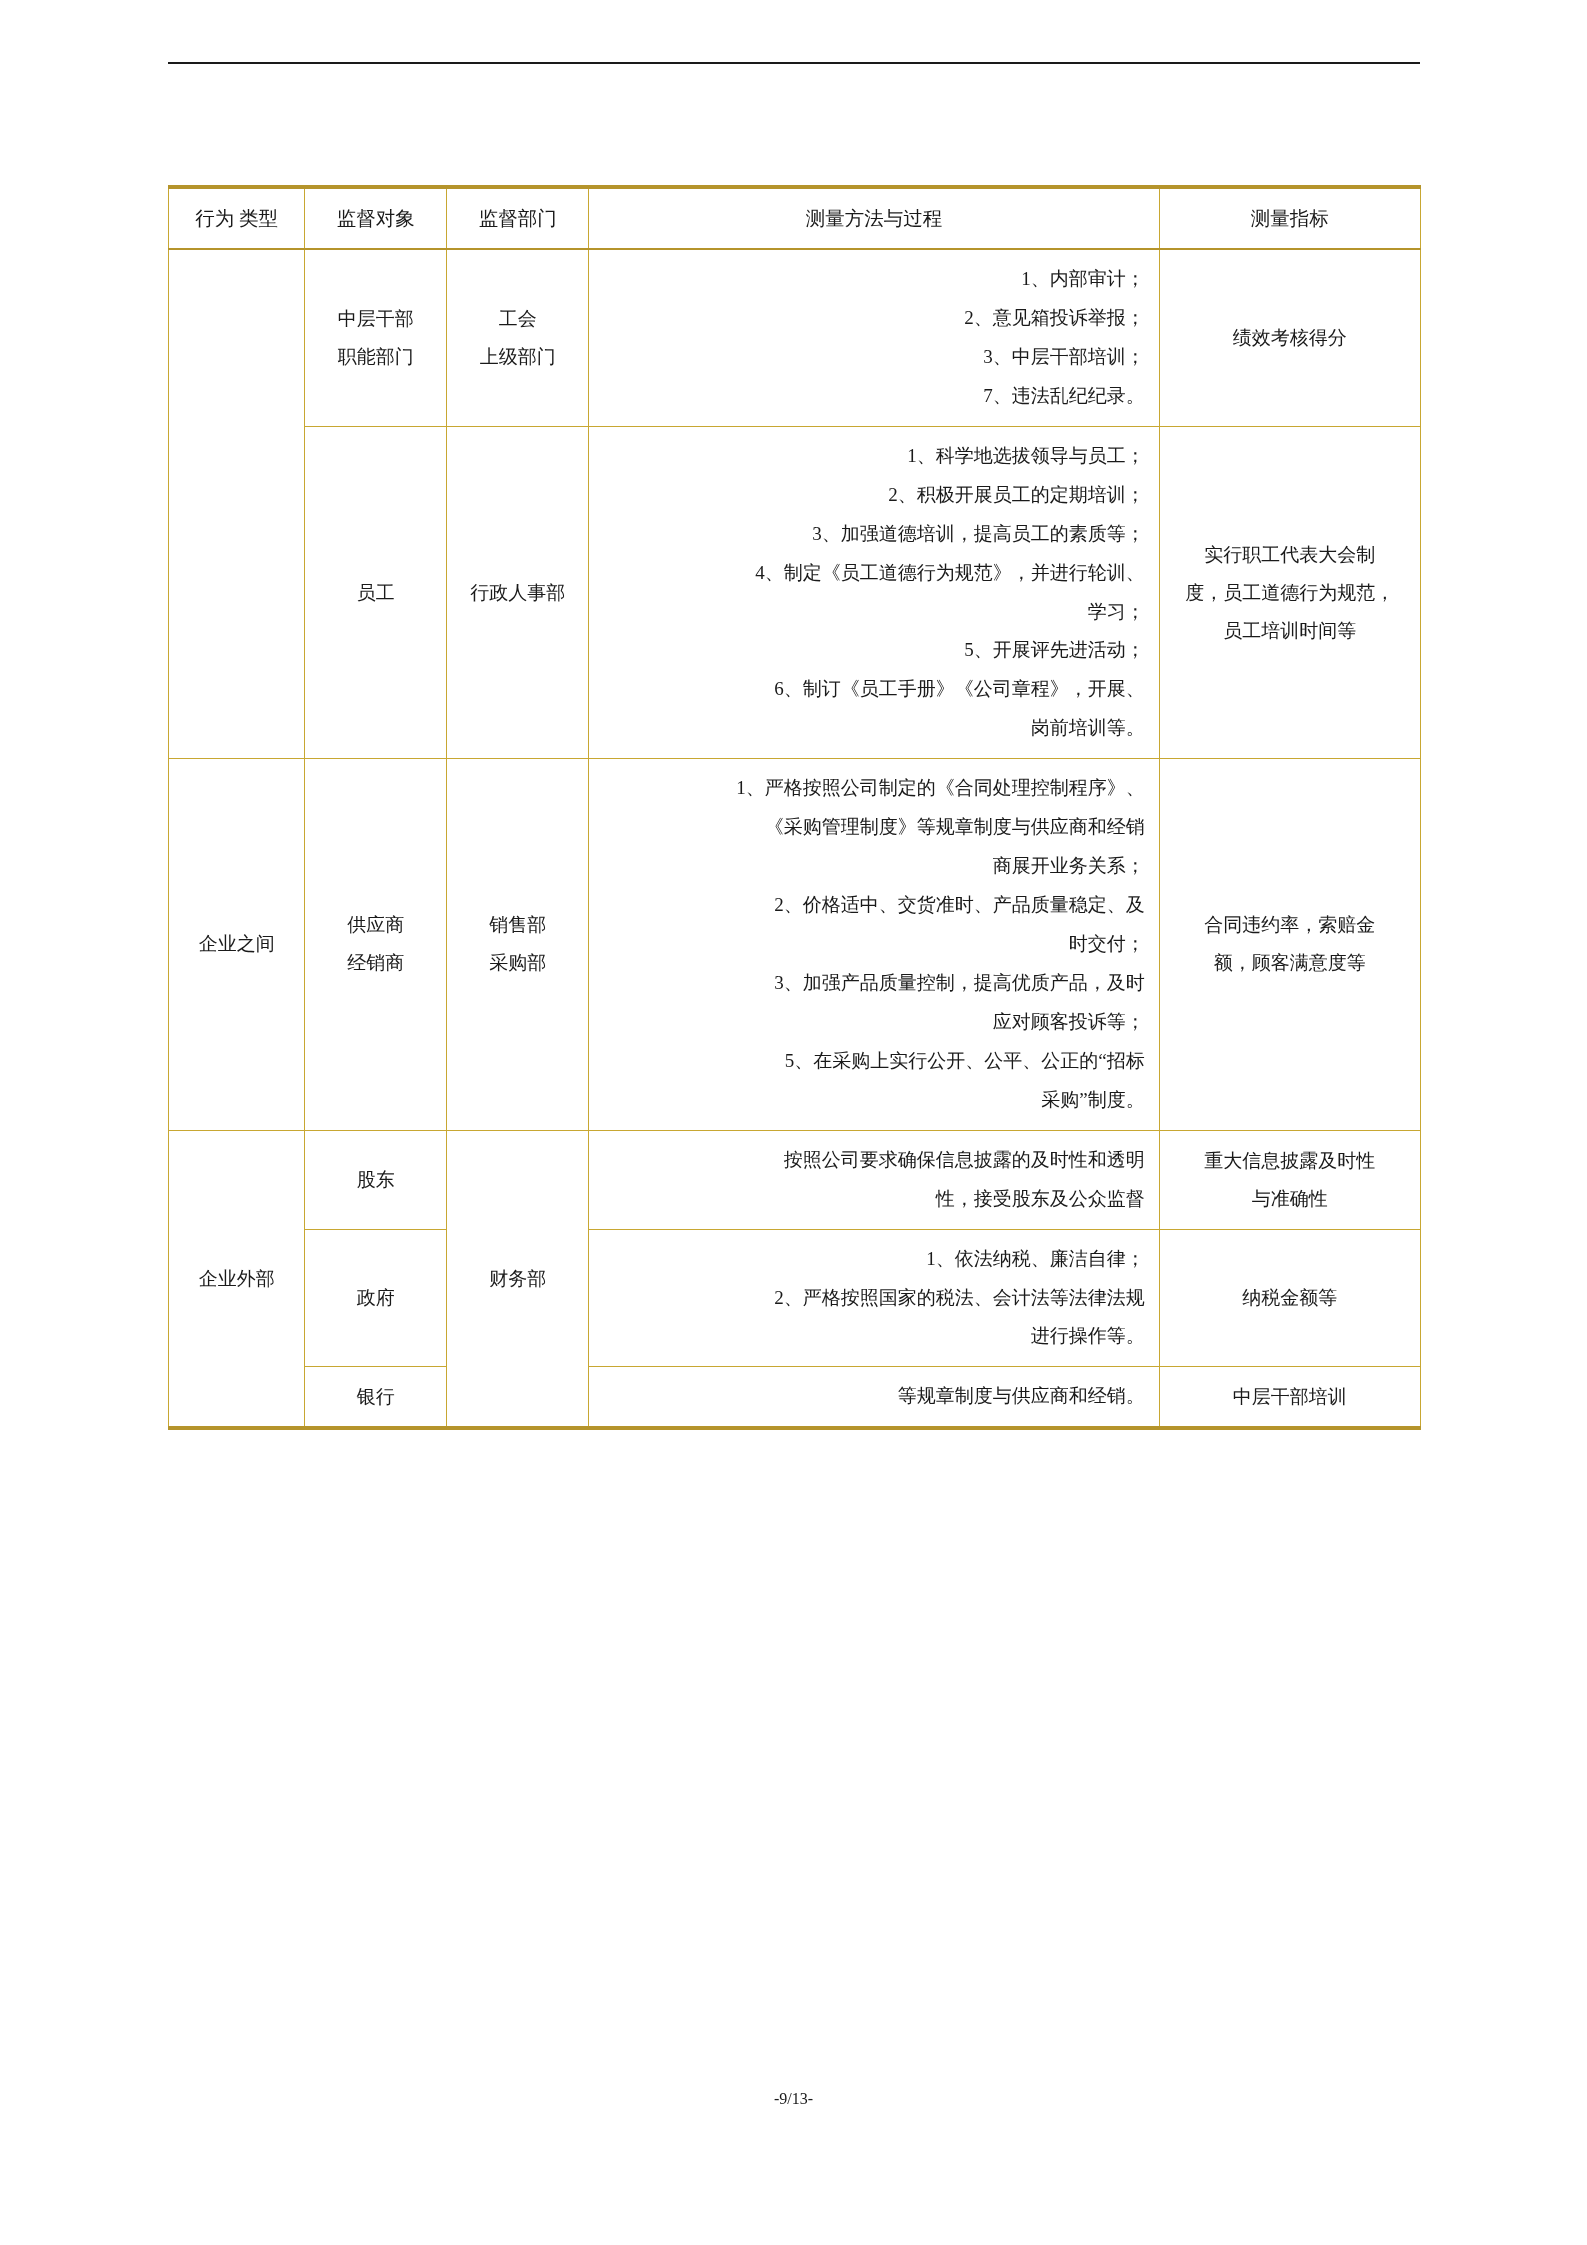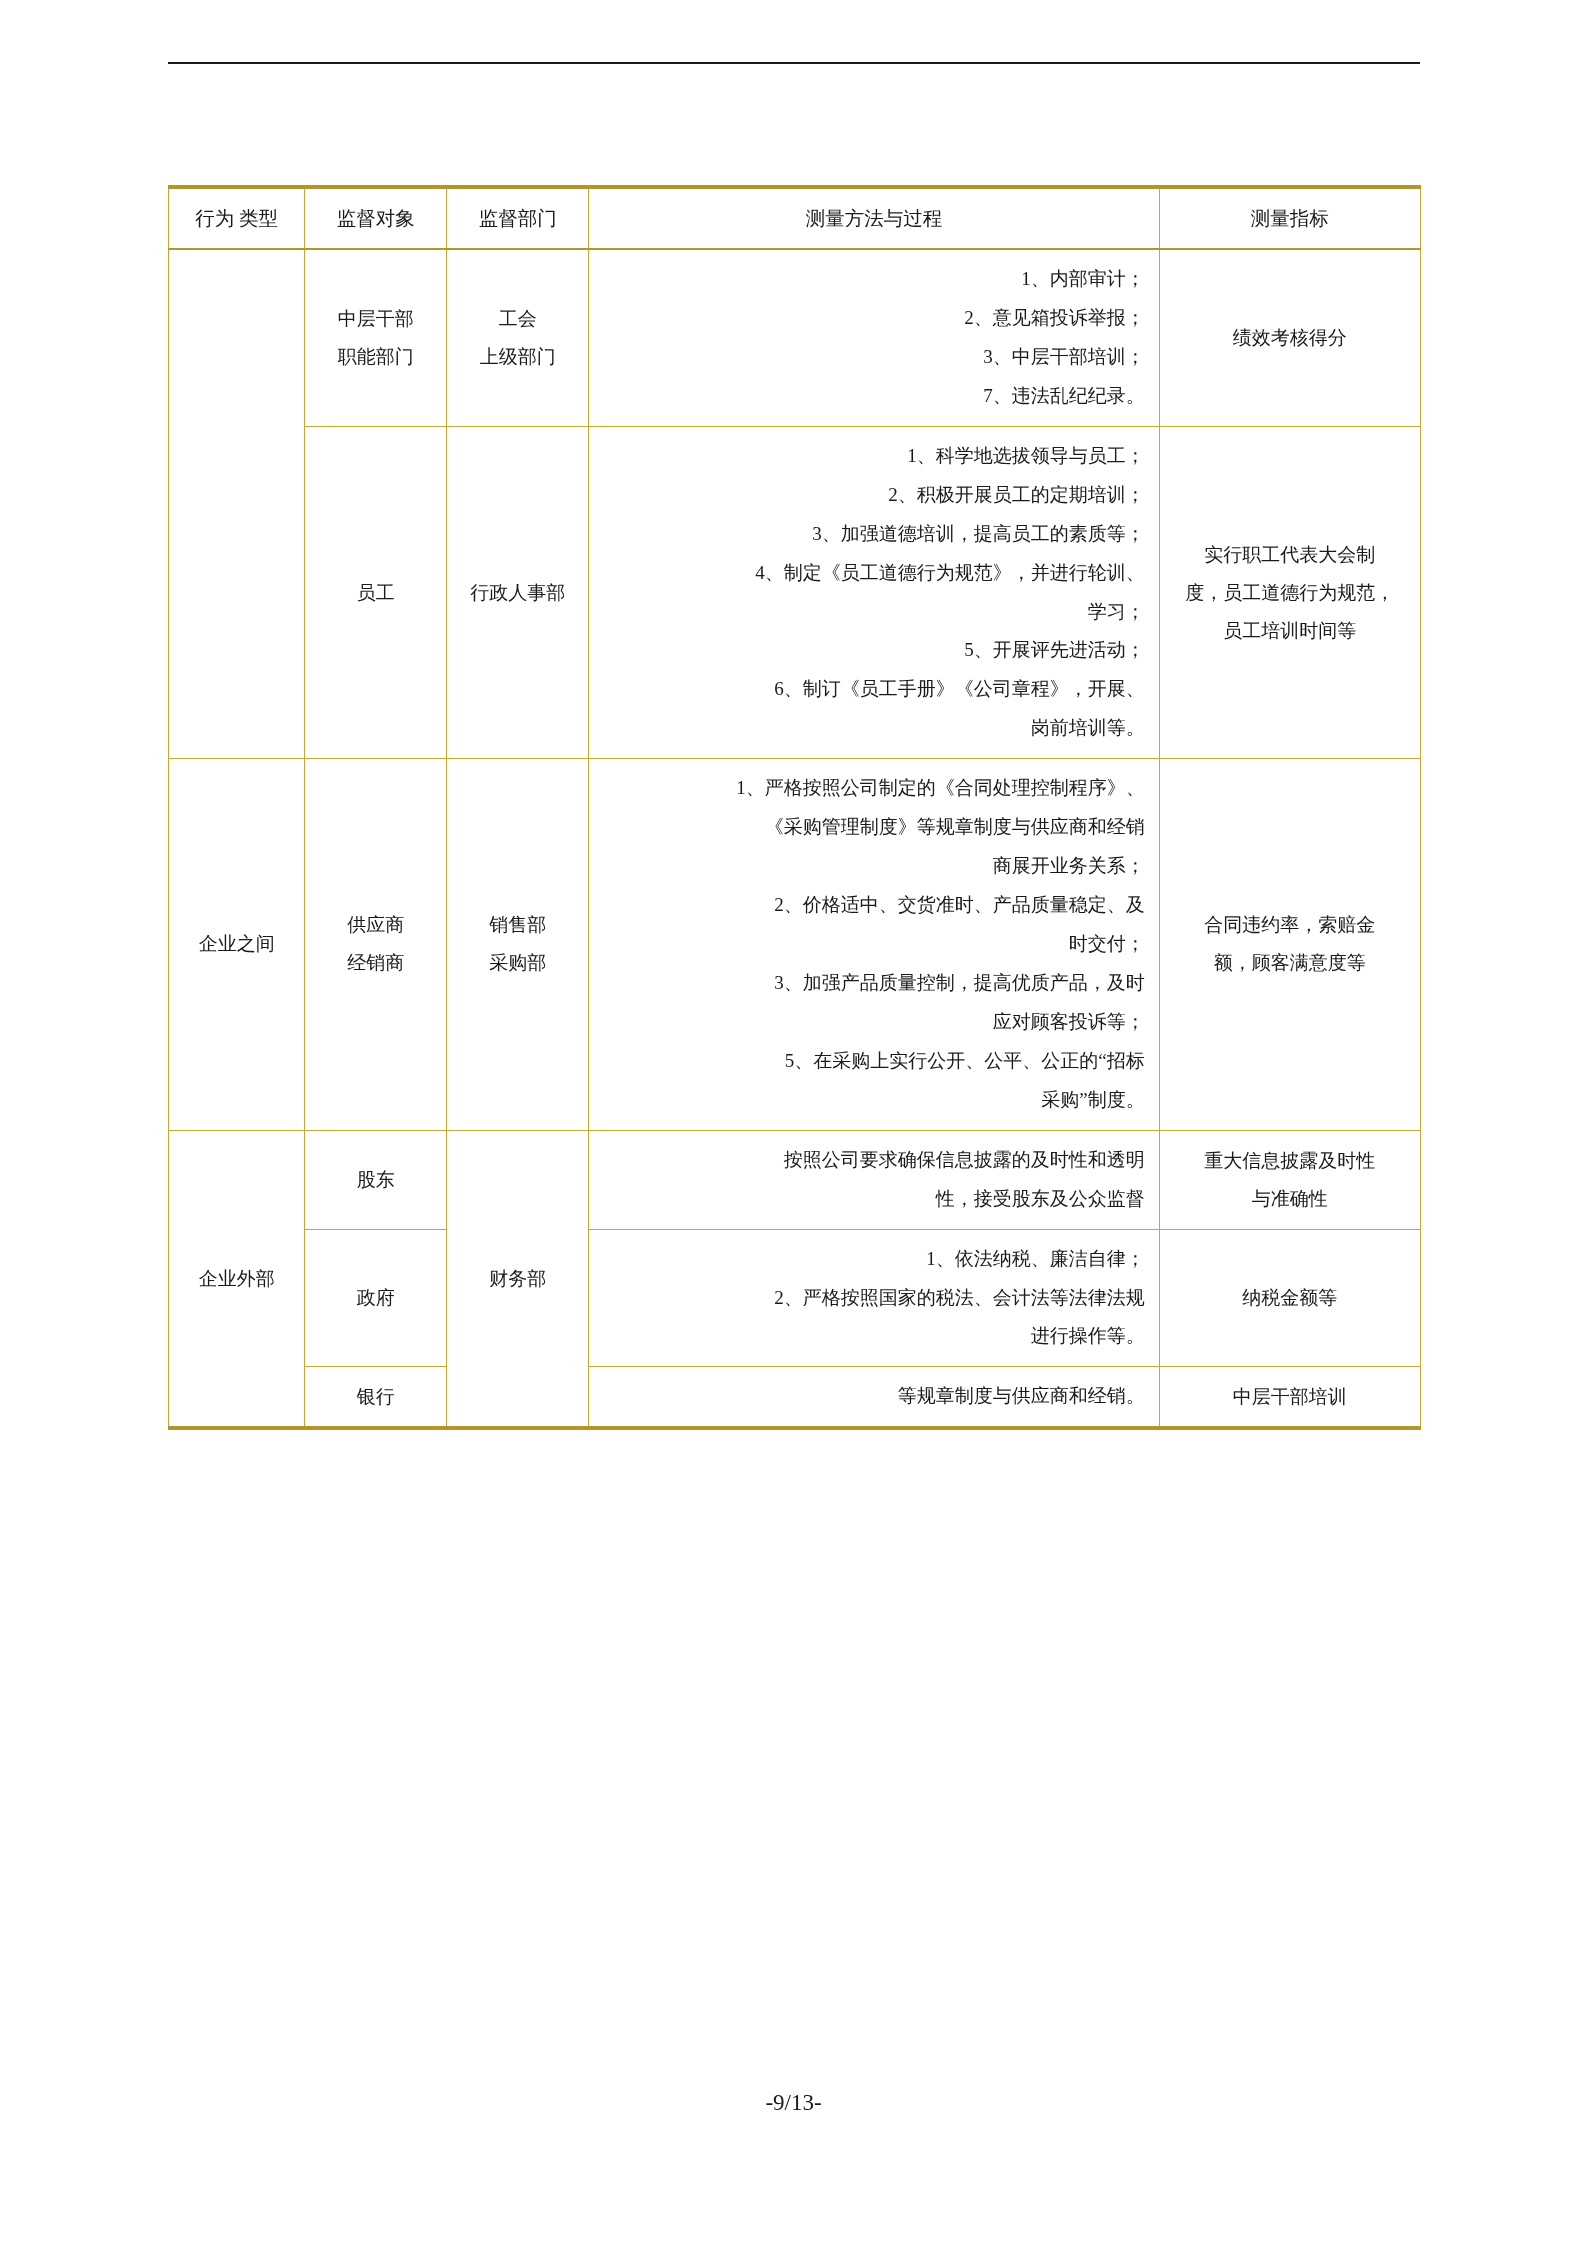--- a/index.html
+++ b/index.html
@@ -85,21 +85,21 @@
   col.c2 { width: 125px; }
   col.c3 { width: 125px; }
   col.c4 { width: 502px; }
   col.c5 { width: 230px; }
   .footer {
     position: absolute;
     left: 0;
     top: 2090px;
     width: 1587px;
     text-align: center;
-    font-size: 23px;
+    font-size: 16px;
     color: #1a1a1a;
   }
 </style>
 </head>
 <body>
 
 <div class="page">
 
   <div class="header-rule"></div>
 

